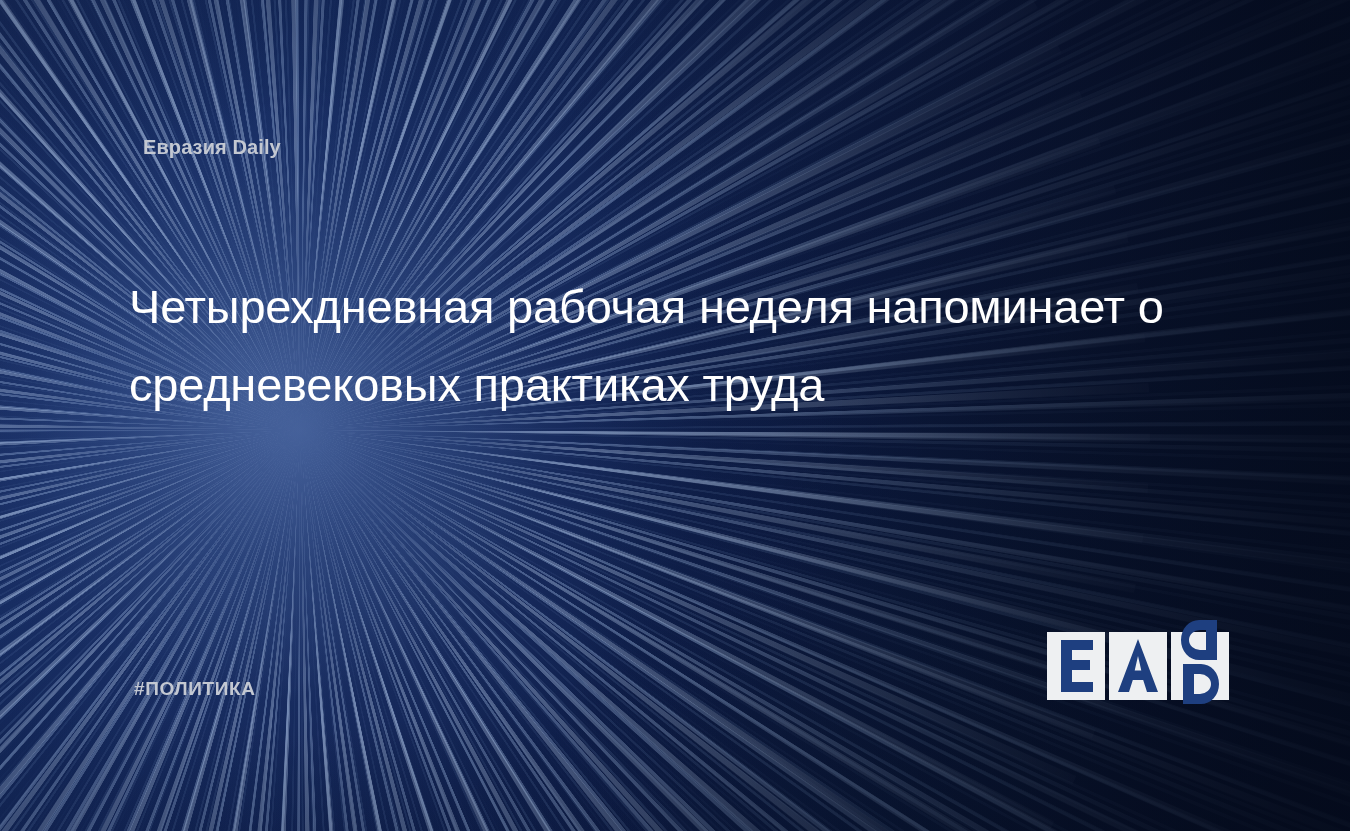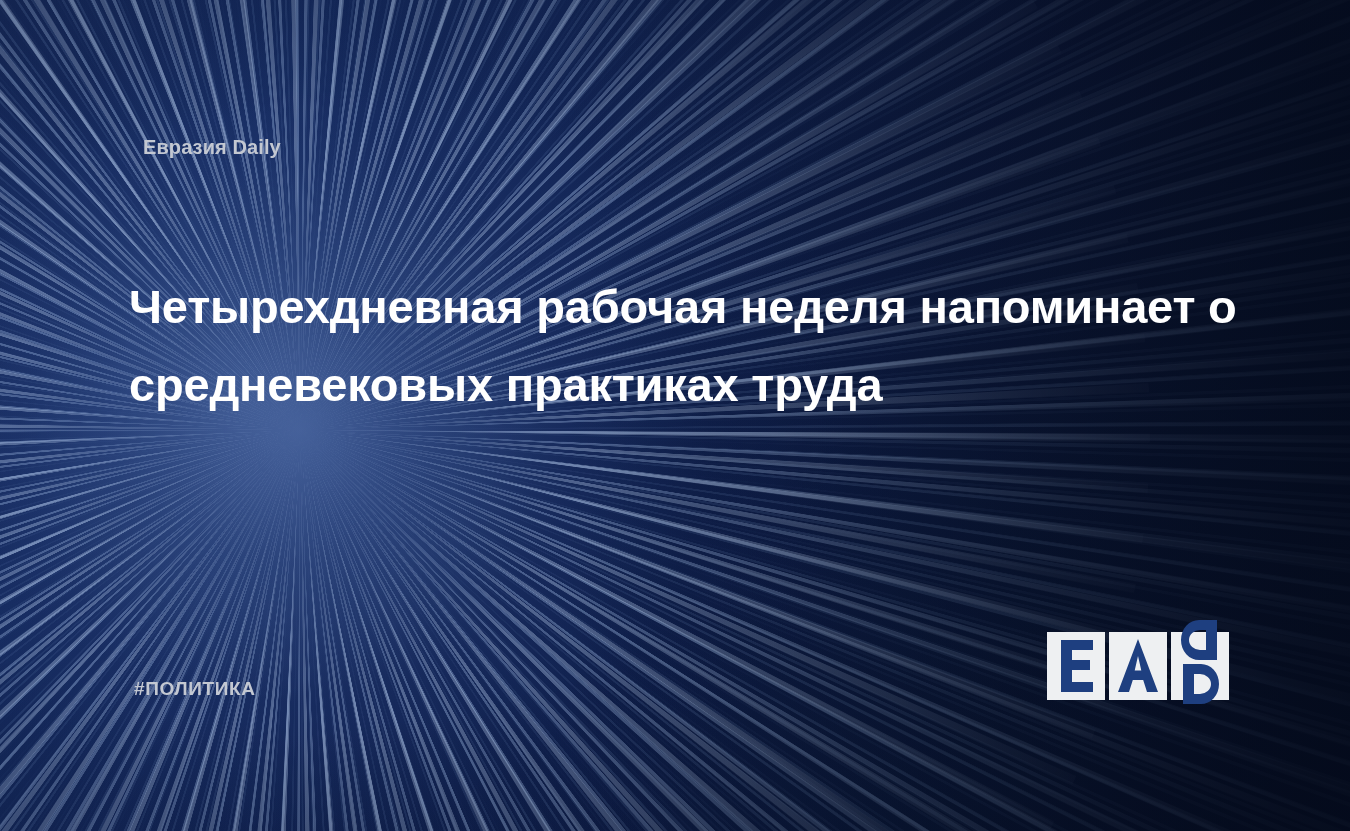--- a/index.html
+++ b/index.html
@@ -165,21 +165,21 @@
     white-space: nowrap;
     margin-left: 12px;
   }
 
   #headline {
     position: absolute;
     left: 129px;
     top: 268px;
     width: 1110px;
     font-size: 47px;
-    font-weight: bold;
+    font-weight: normal;
     line-height: 78px;
     color: #ffffff;
     letter-spacing: -0.2px;
   }
 
   #category {
     position: absolute;
     left: 134px;
     top: 678px;
     font-size: 19px;

